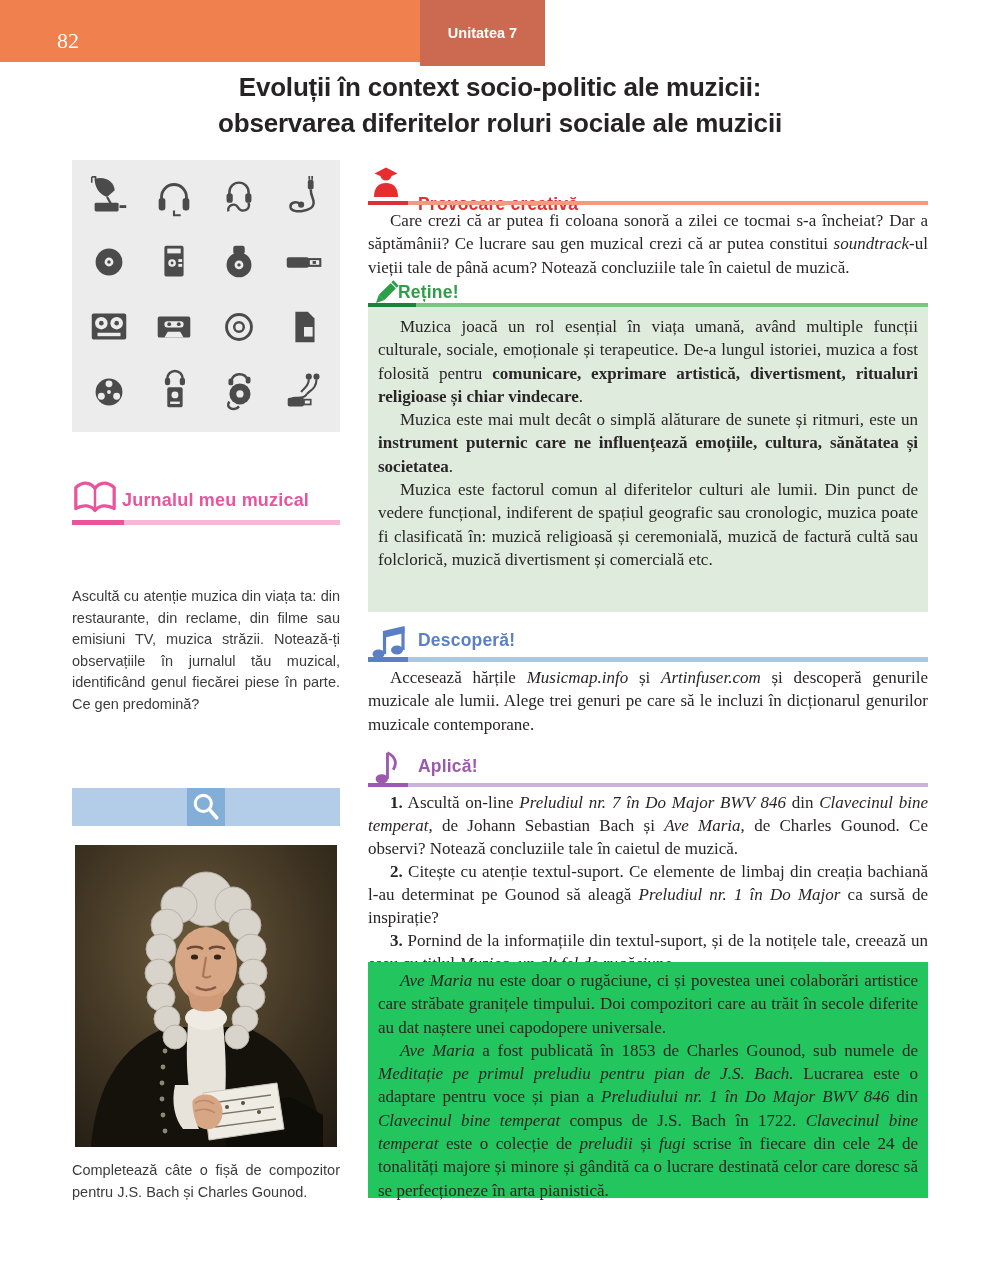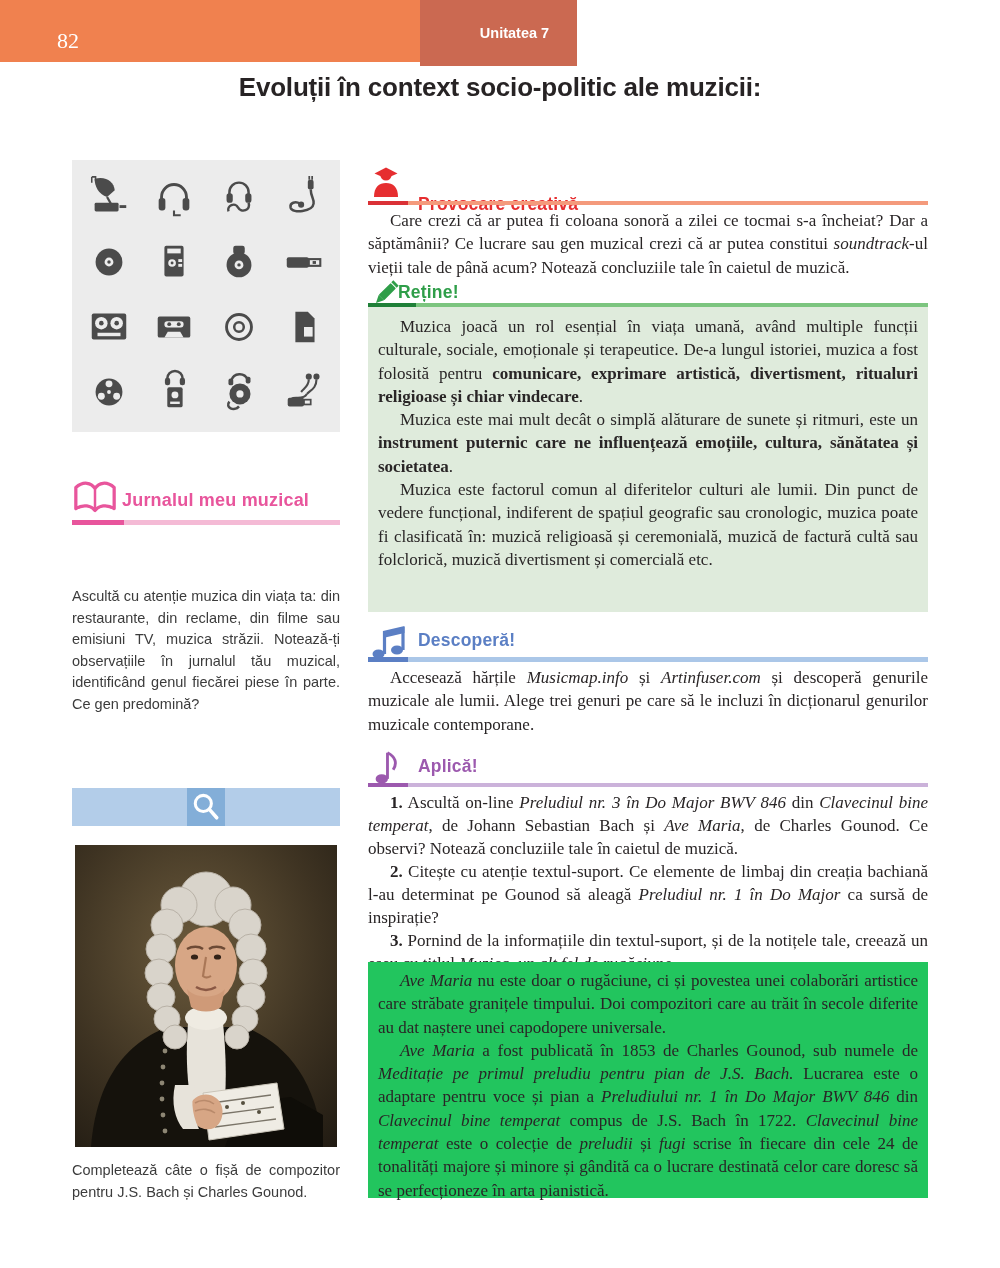--- a/index.html
+++ b/index.html
@@ -10,21 +10,21 @@
          color:#292526;text-align:justify;}
   .serif p{margin:0;}
   .indent{text-indent:22px;}
   .b{font-weight:bold;}
   .i{font-style:italic;}
   .sec-title{font-weight:bold;font-size:17.5px;letter-spacing:.2px;}
   .sans-body{font-size:14.5px;line-height:21.6px;color:#3c3c3c;text-align:justify;}
   
   .top-bar{left:0;top:0;width:420px;height:62px;background:#f0814f;}
   .unit-tab{left:420px;top:0;width:125px;height:66px;background:#cb6951;
-            display:flex;align-items:center;justify-content:center;padding-left:32px;}
+            display:flex;align-items:center;justify-content:center;}
   .unit-tab span{color:#fff;font-weight:bold;font-size:14.5px;}
   .page-num{left:57px;top:28px;color:#fff;font-family:"Liberation Serif",serif;font-size:22px;}
   .page-title{left:0;top:0;width:1000px;text-align:center;font-weight:bold;
               font-size:26px;color:#272324;letter-spacing:-0.2px;}
   
   .icon-grid{left:72px;top:160px;width:268px;height:272px;background:#ececec;
              display:grid;grid-template-columns:repeat(4,1fr);grid-template-rows:repeat(4,1fr);
              place-items:center;box-sizing:border-box;padding:6px 4px;}
   .divider{height:5px;}
   .porto-bar{left:72px;top:788px;width:268px;height:38px;background:#b3cde9;display:flex;align-items:center;flex-direction:column;}
@@ -40,20 +40,21 @@
 
 <div id="page">
 
   <div class="abs top-bar"></div>
   <div class="abs unit-tab">
     <span>Unitatea 7</span>
   </div>
   <div class="abs page-num">82</div>
 
   <div class="abs page-title" style="top:72px;">Evoluții în context socio-politic ale muzicii:</div>
+  <div class="abs page-title" style="top:108px;">observarea diferitelor roluri sociale ale muzicii</div>
 
   <div class="abs icon-grid">
     <div title="gramophone">
       <svg width="46" height="46" viewBox="0 0 48 48" fill="#4b4b4b">
         <path d="M9 5 C21 2 29 8 30 17 L22 24 C13 21 9 13 9 5 Z"></path>
         <path d="M22 24 L26 31" stroke="#4b4b4b" stroke-width="2.4" fill="none"></path>
         <rect x="9" y="30" width="25" height="9" rx="1.5"></rect>
         <rect x="35" y="32.5" width="7" height="3"></rect>
         <path d="M6 3 v6 M6 3 h4 v4" stroke="#4b4b4b" stroke-width="1.6" fill="none"></path>
       </svg>
@@ -312,21 +313,21 @@
   <div class="abs" style="left:372px;top:748px;">
     <svg width="30" height="38" viewBox="0 0 30 40">
       <ellipse cx="9.5" cy="32.5" rx="6.5" ry="5" fill="#9c59ae"></ellipse>
       <path d="M15.5 32.5 V5" stroke="#9c59ae" stroke-width="3" fill="none"></path>
       <path d="M15.5 5 C24 9 26 16 21.5 23" stroke="#9c59ae" stroke-width="3" fill="none"></path>
     </svg>
   </div>
   <div class="abs sec-title" style="left:418px;top:756px;color:#9c59ae;">Aplică!</div>
   <div class="abs" style="left:368px;top:783px;width:560px;height:4px;background:linear-gradient(to right,#9c59ae 0 40px,#cbb2da 40px);"></div>
   <div class="abs serif" style="left:368px;top:791px;width:560px;line-height:23px;">
-    <p class="indent" style="line-height:23px;"><span class="b">1.</span><span> Ascultă on-line </span><span class="i">Preludiul nr. 3 în Do Major BWV 846</span><span> din </span><span class="i">Clavecinul bine temperat</span><span>, de Johann Sebastian Bach și </span><span class="i">Ave Maria</span><span>, de Charles Gounod. Ce observi? Notează concluziile tale în caietul de muzică.</span></p>
+    <p class="indent" style="line-height:23px;"><span class="b">1.</span><span> Ascultă on-line </span><span class="i">Preludiul nr. 7 în Do Major BWV 846</span><span> din </span><span class="i">Clavecinul bine temperat</span><span>, de Johann Sebastian Bach și </span><span class="i">Ave Maria</span><span>, de Charles Gounod. Ce observi? Notează concluziile tale în caietul de muzică.</span></p>
     <p class="indent" style="line-height:23px;"><span class="b">2.</span><span> Citește cu atenție textul-suport. Ce elemente de limbaj din creația bachiană l-au determinat pe Gounod să aleagă </span><span class="i">Preludiul nr. 1 în Do Major</span><span> ca sursă de inspirație?</span></p>
     <p class="indent" style="line-height:23px;"><span class="b">3.</span><span> Pornind de la informațiile din textul-suport, și de la notițele tale, creează un eseu cu titlul </span><span class="i">Muzica, un alt fel de rugăciune.</span></p>
   </div>
 
   <div class="abs purple-box serif">
     <p class="indent"><span class="i">Ave Maria</span><span> nu este doar o rugăciune, ci și povestea unei colaborări artistice care străbate granițele timpului. Doi compozitori care au trăit în secole diferite au dat naștere unei capodopere universale.</span></p>
     <p class="indent"><span class="i">Ave Maria</span><span> a fost publicată în 1853 de Charles Gounod, sub numele de </span><span class="i">Meditație pe primul preludiu pentru pian de J.S. Bach.</span><span> Lucrarea este o adaptare pentru voce și pian a </span><span class="i">Preludiului nr. 1 în Do Major BWV 846</span><span> din </span><span class="i">Clavecinul bine temperat</span><span> compus de J.S. Bach în 1722. </span><span class="i">Clavecinul bine temperat</span><span> este o colecție de </span><span class="i">preludii</span><span> și </span><span class="i">fugi</span><span> scrise în fiecare din cele 24 de tonalități majore și minore și gândită ca o lucrare destinată celor care doresc să se perfecționeze în arta pianistică.</span></p>
   </div>
 
 </div>

